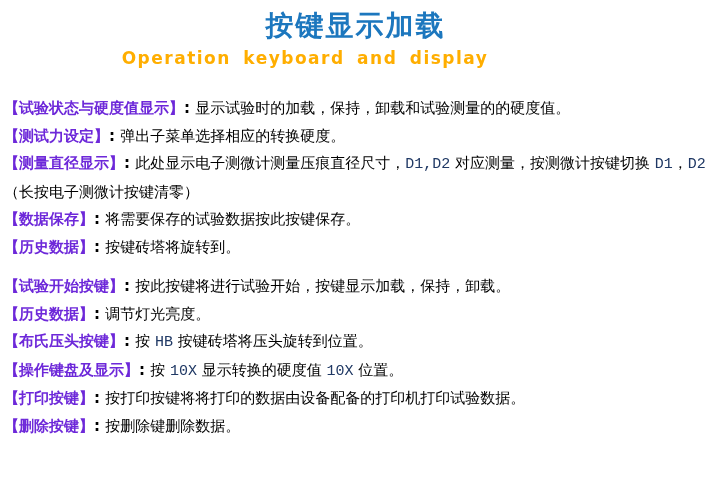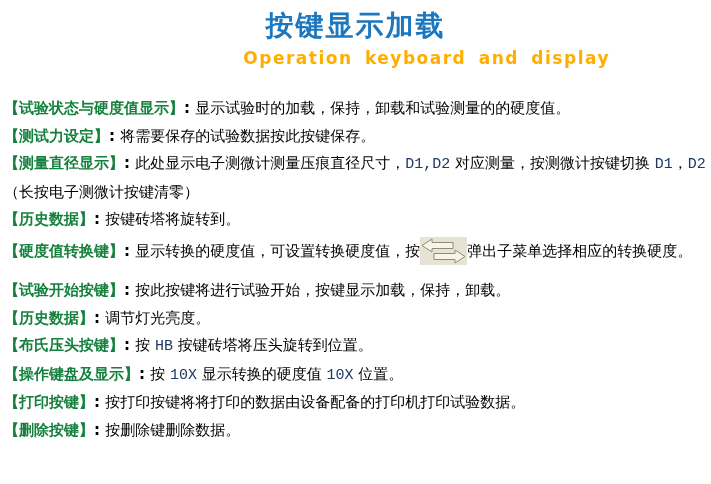--- a/index.html
+++ b/index.html
@@ -7,33 +7,33 @@
     width:711px; height:484px; background:#ffffff; overflow:hidden;
     font-family:"DejaVu Sans", sans-serif;
   }
   .header { padding-top:7px; }
   .page-title {
     width:711px; text-align:center;
     font-size:28px; line-height:38px; font-weight:bold;
     color:#1C77BE; letter-spacing:2px;
   }
   .page-subtitle {
-    width:610px; text-align:right;
+    width:610px; text-align:center;
     font-size:17px; line-height:22px; font-weight:bold;
     color:#FFAE00; letter-spacing:1.5px; word-spacing:5px;
     margin-top:2px;
   }
   .doc-body { padding:26px 2px 0 4px; }
   p.entry {
     margin:0; font-size:15px; line-height:27.5px; color:#000000;
     white-space:nowrap;
   }
   p.entry.gap-sm { margin-top:3px; }
   p.entry.gap-lg { margin-top:12px; }
-  .lbl { color:#15803d; font-weight:bold; }
+  .lbl { color:#6d28d9; font-weight:bold; }
   .sep { color:#000000; font-weight:bold; }
   .lat { font-family:Liberation Mono, monospace; color:#1F3864; }
   .icon-key {
     display:inline-block; width:47px; height:28px; vertical-align:-9px;
   }
 </style>
 </head>
 <body>
 
 <div class="header">
@@ -41,44 +41,40 @@
   <div class="page-subtitle">Operation keyboard and display</div>
 </div>
 
 <div class="doc-body">
 
   <p class="entry">
     <span class="lbl">【试验状态与硬度值显示】</span><span class="sep">: </span><span>显示试验时的加载，保持，卸载和试验测量的的硬度值。</span>
   </p>
 
   <p class="entry">
-    <span class="lbl">【测试力设定】</span><span class="sep">: </span><span>将需要保存的试验数据按此按键保存。</span>
+    <span class="lbl">【测试力设定】</span><span class="sep">: </span><span>弹出子菜单选择相应的转换硬度。</span>
   </p>
 
   <p class="entry">
     <span class="lbl">【测量直径显示】</span><span class="sep">: </span><span>此处显示电子测微计测量压痕直径尺寸，</span><span class="lat">D1,D2</span><span> 对应测量，按测微计按键切换 </span><span class="lat">D1</span><span>，</span><span class="lat">D2</span>
   </p>
 
   <p class="entry">
     <span>（长按电子测微计按键清零）</span>
   </p>
 
 
+  <p class="entry">
+    <span class="lbl">【数据保存】</span><span class="sep">: </span><span>将需要保存的试验数据按此按键保存。</span>
+  </p>
 
   <p class="entry">
     <span class="lbl">【历史数据】</span><span class="sep">: </span><span>按键砖塔将旋转到。</span>
   </p>
 
-  <p class="entry gap-sm">
-    <span class="lbl">【硬度值转换键】</span><span class="sep">: </span><span>显示转换的硬度值，可设置转换硬度值，按</span><span class="icon-key"><svg width="47" height="28" viewBox="0 0 47 28" xmlns="http://www.w3.org/2000/svg">
-      <rect x="0" y="0" width="47" height="28" fill="#E6E2D4"></rect>
-      <polygon points="2,8.5 12,2 12,5.5 33,5.5 33,11.5 12,11.5 12,15" fill="#F7F5EA" stroke="#8F8C76" stroke-width="1"></polygon>
-      <polygon points="45,19.5 35,13 35,16.5 14,16.5 14,22.5 35,22.5 35,26" fill="#F7F5EA" stroke="#8F8C76" stroke-width="1"></polygon>
-    </svg></span><span>弹出子菜单选择相应的转换硬度。</span>
-  </p>
 
   <p class="entry gap-lg">
     <span class="lbl">【试验开始按键】</span><span class="sep">: </span><span>按此按键将进行试验开始，按键显示加载，保持，卸载。</span>
   </p>
 
   <p class="entry">
     <span class="lbl">【历史数据】</span><span class="sep">: </span><span>调节灯光亮度。</span>
   </p>
 
   <p class="entry">

